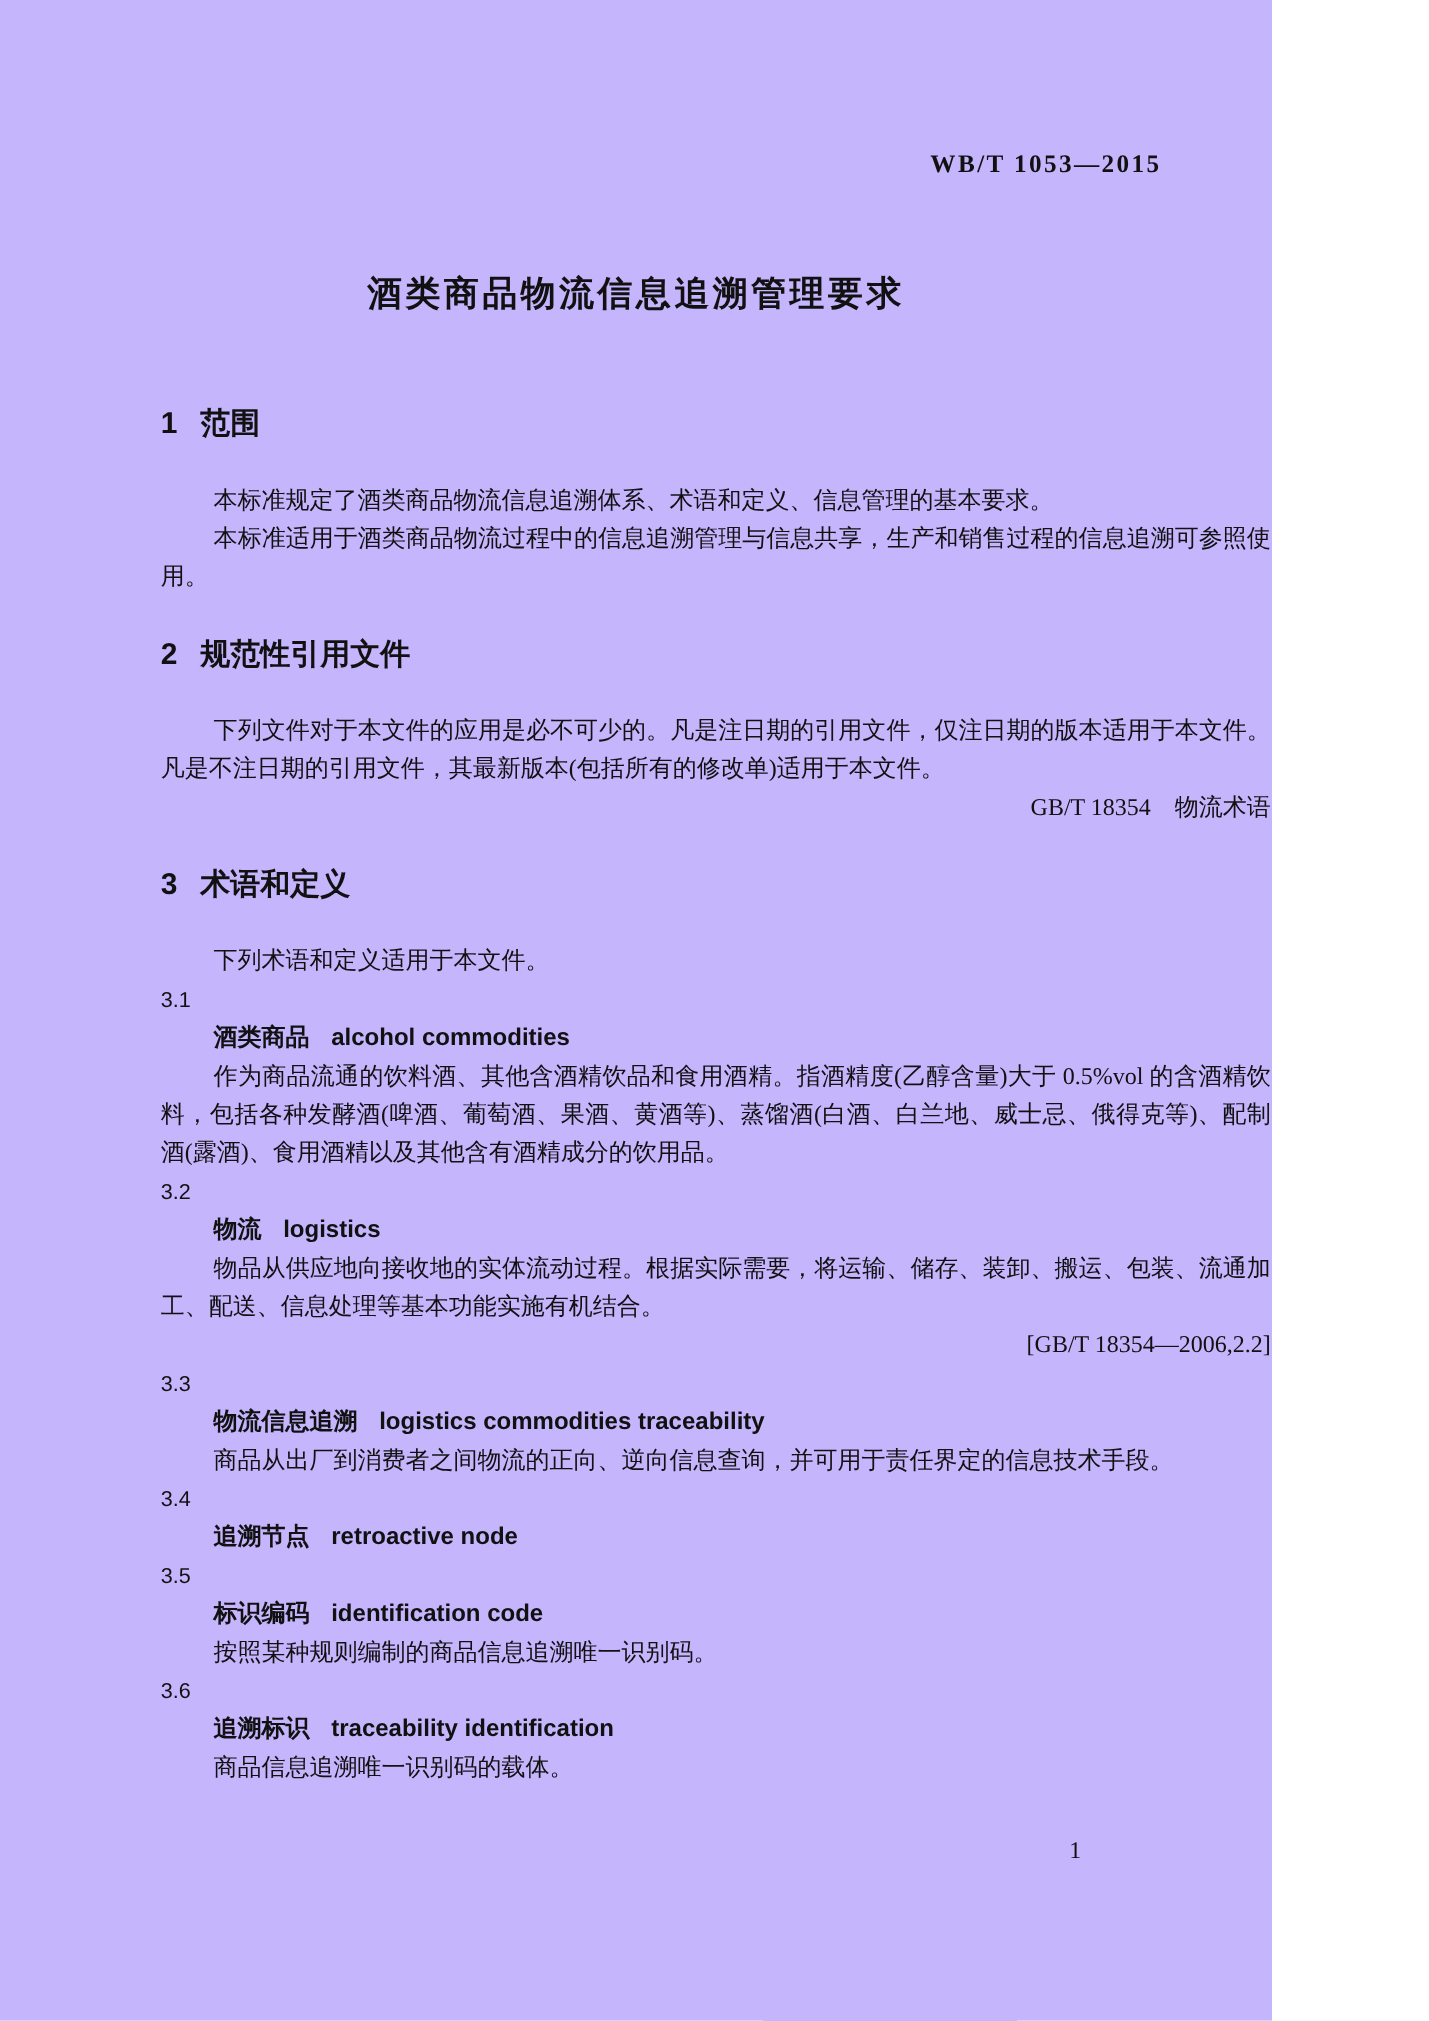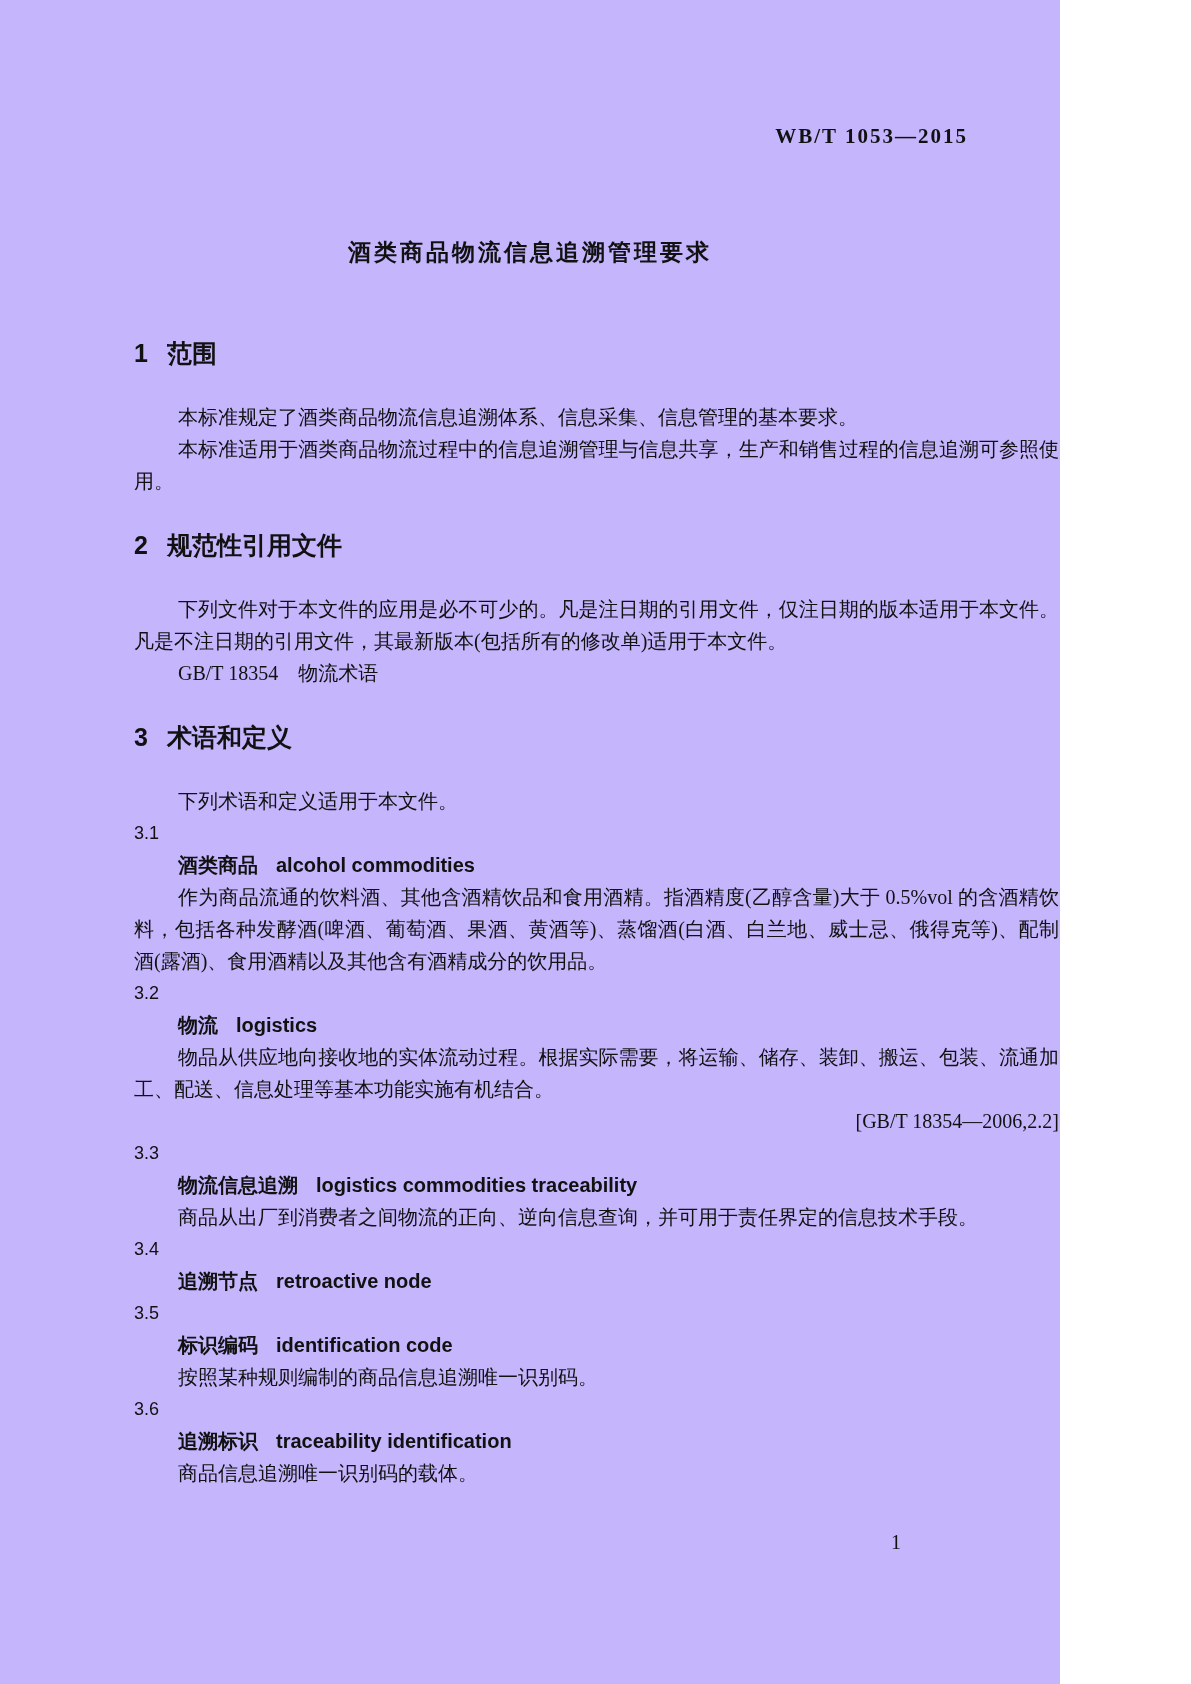--- a/index.html
+++ b/index.html
@@ -16,28 +16,28 @@
     top: 124px;
     right: 92px;
     font-family: "Liberation Serif", "DejaVu Serif", serif;
     font-weight: bold;
     font-size: 21px;
     letter-spacing: 2px;
     white-space: nowrap;
   }
   .doc-title {
     position: absolute;
-    top: 237px;
+    top: 225px;
     left: 0;
     width: 100%;
     margin: 0;
     text-align: center;
     font-family: "Liberation Sans", "DejaVu Sans", sans-serif;
     font-weight: bold;
-    font-size: 23px;
+    font-size: 29px;
     letter-spacing: 3px;
   }
   .content {
     position: absolute;
     left: 134px;
     top: 337px;
     width: 925px;
     font-family: "Liberation Serif", "DejaVu Serif", serif;
     font-size: 20px;
     line-height: 32px;
@@ -47,21 +47,21 @@
     font-family: "Liberation Sans", "DejaVu Sans", sans-serif;
     font-weight: bold;
     font-size: 25px;
     line-height: 32px;
     margin: 32px 0;
     text-align: left;
   }
   .content > .clause:first-child > .clause-heading { margin-top: 0; }
   .clause-num { margin-right: 19px; }
   .body-par { margin: 0; text-indent: 44px; }
-  .ref-line { margin: 0; text-indent: 44px; text-align: left; white-space: pre-wrap; }
+  .ref-line { margin: 0; text-indent: 44px; text-align: right; white-space: pre-wrap; }
   .intro-par { margin: 0; text-indent: 44px; }
   .term-num {
     font-family: "Liberation Sans", "DejaVu Sans", sans-serif;
     font-size: 18px;
     line-height: 32px;
     text-align: left;
   }
   .term-name {
     text-indent: 44px;
     line-height: 32px;
@@ -87,21 +87,21 @@
   <div class="header-code">WB/T 1053—2015</div>
 
   <h1 class="doc-title">酒类商品物流信息追溯管理要求</h1>
 
   <div class="content">
 
     <div class="clause">
       <div class="clause-heading">
         <span class="clause-num">1</span><span>范围</span>
       </div>
-      <p class="body-par">本标准规定了酒类商品物流信息追溯体系、信息采集、信息管理的基本要求。</p>
+      <p class="body-par">本标准规定了酒类商品物流信息追溯体系、术语和定义、信息管理的基本要求。</p>
       <p class="body-par">本标准适用于酒类商品物流过程中的信息追溯管理与信息共享，生产和销售过程的信息追溯可参照使用。</p>
     </div>
 
     <div class="clause">
       <div class="clause-heading">
         <span class="clause-num">2</span><span>规范性引用文件</span>
       </div>
       <p class="body-par">下列文件对于本文件的应用是必不可少的。凡是注日期的引用文件，仅注日期的版本适用于本文件。凡是不注日期的引用文件，其最新版本(包括所有的修改单)适用于本文件。</p>
       <p class="ref-line">GB/T 18354　物流术语</p>
     </div>

